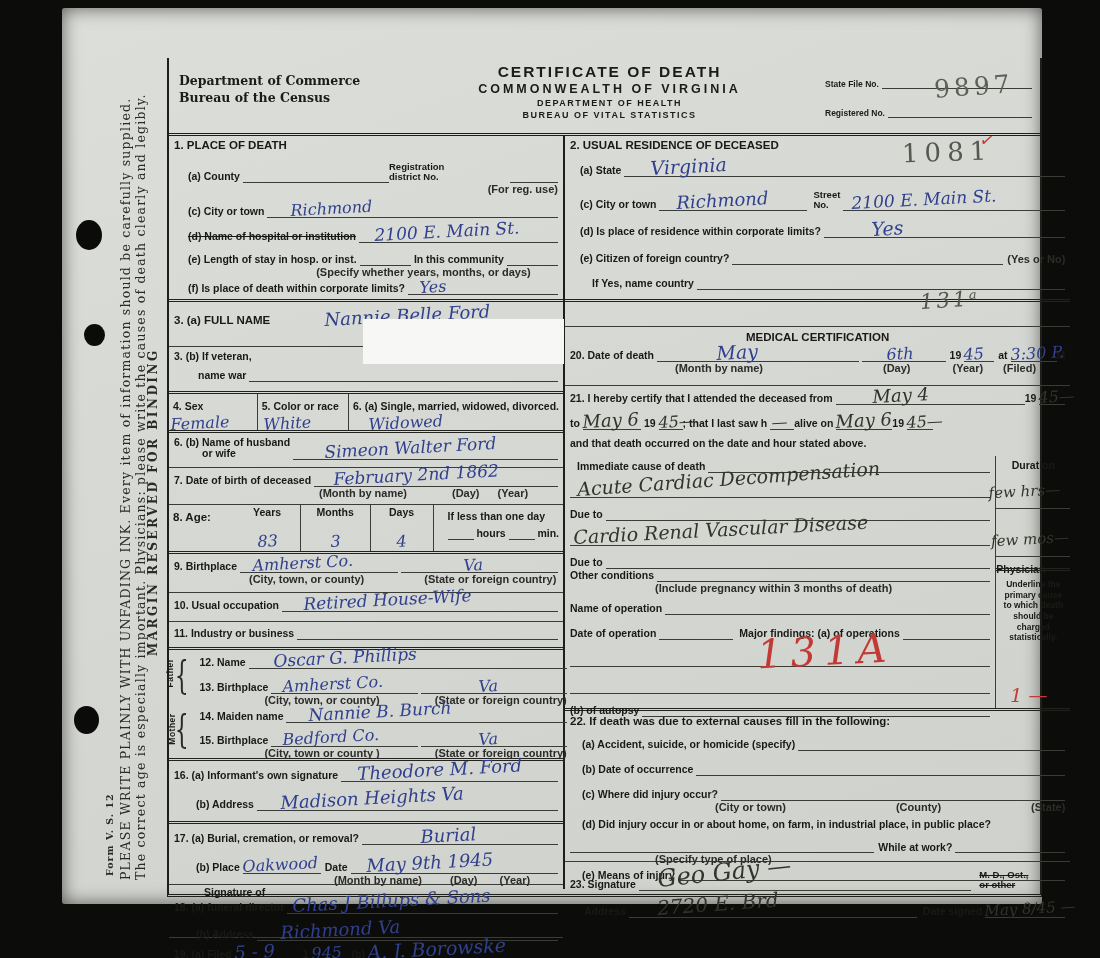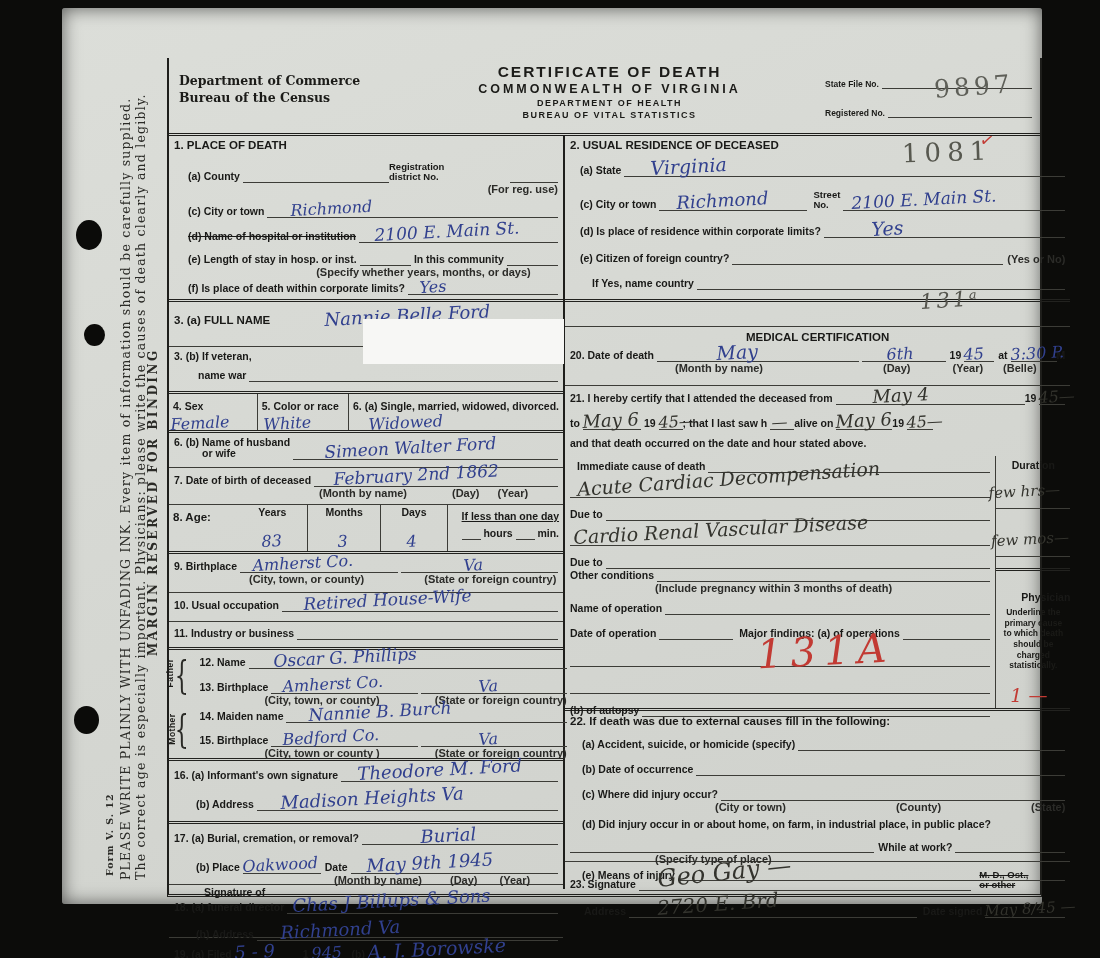--- a/index.html
+++ b/index.html
@@ -228,21 +228,21 @@
        </div>
        <div class="cell vr" style="width:70px;text-align:center;">
          <div class="lbl">Months</div>
          <span class="hw" style="left:30px;bottom:0;">3</span>
        </div>
        <div class="cell vr" style="width:62px;text-align:center;">
          <div class="lbl">Days</div>
          <span class="hw" style="left:26px;bottom:0;">4</span>
        </div>
        <div class="cell" style="flex:1;">
-         <div class="lbl" style="margin:4px 0 4px 10px;text-decoration:underline;">If less than one day</div>
+         <div class="lbl" style="margin:4px 14px 4px 10px;">If less than one day</div>
          <div class="row" style="padding:0;">
            <span class="fill" style="max-width:36px;margin-left:10px;"></span>
            <span class="lbl" style="margin-left:2px;">hours</span>
            <span class="fill" style="max-width:30px;"></span>
            <span class="lbl" style="margin-left:2px;">min.</span>
          </div>
        </div>
      </div>
 
      <div class="thin" style="height:32px;padding-top:6px;">
@@ -473,21 +473,21 @@
          <span class="lbl" style="margin-left:4px;">at</span>
          <span class="fill" style="max-width:46px;">
                   <span class="hw" style="left:0;">3:30 P.</span>
                 </span>
          <span class="lbl">M</span>
        </div>
        <div class="noterow" style="padding-left:110px;">
          <span class="note">(Month by name)</span>
          <span class="note" style="margin-left:120px;">(Day)</span>
          <span class="note" style="margin-left:42px;">(Year)</span>
-         <span class="note" style="margin-left:20px;">(Belle)</span>
+         <span class="note" style="margin-left:20px;">(Filed)</span>
        </div>
      </div>
 
      <div style="height:64px;padding-top:6px;">
        <div class="row">
          <span class="lbl">21. I hereby certify that I attended the deceased from</span>
          <span class="fill">
                   <span class="hw dark" style="font-size:18px;left:20%;">May 4</span>
                 </span>
          <span class="lbl">19</span>
@@ -574,21 +574,21 @@
            <span class="fill"></span>
          </div>
        </div>
        <div class="durcol">
          <div class="lbl" style="text-align:center;margin-top:4px;">Duration</div>
          <span class="hw dark" style="position:absolute;top:28px;left:4px;font-size:15px;">few hrs—</span>
          <div style="position:absolute;top:52px;left:0;right:0;border-bottom:1px solid #3c3c37;"></div>
          <span class="hw dark" style="position:absolute;top:76px;left:4px;font-size:15px;">few mos—</span>
          <div style="position:absolute;top:100px;left:0;right:0;border-bottom:1px solid #3c3c37;"></div>
          <div style="position:absolute;top:112px;left:0;right:0;border-bottom:3px double #22221f;"></div>
-         <div class="lbl" style="text-align:right;margin-top:120px;">Physician</div>
+         <div class="lbl" style="text-align:left;margin-top:92px;">Physician</div>
          <div class="physnote" style="margin-top:4px;">Underline the primary cause to which death should be charged statistically.</div>
          <span class="red" style="position:absolute;bottom:2px;left:14px;font-size:19px;font-style:italic;">1 —</span>
        </div>
      </div>
 
      <div class="thin" style="height:146px;padding-top:4px;">
        <div class="row">
                 <span class="lbl big">22. If death was due to external causes fill in the following:</span>
               </div>
        <div class="row" style="margin-top:10px;">

